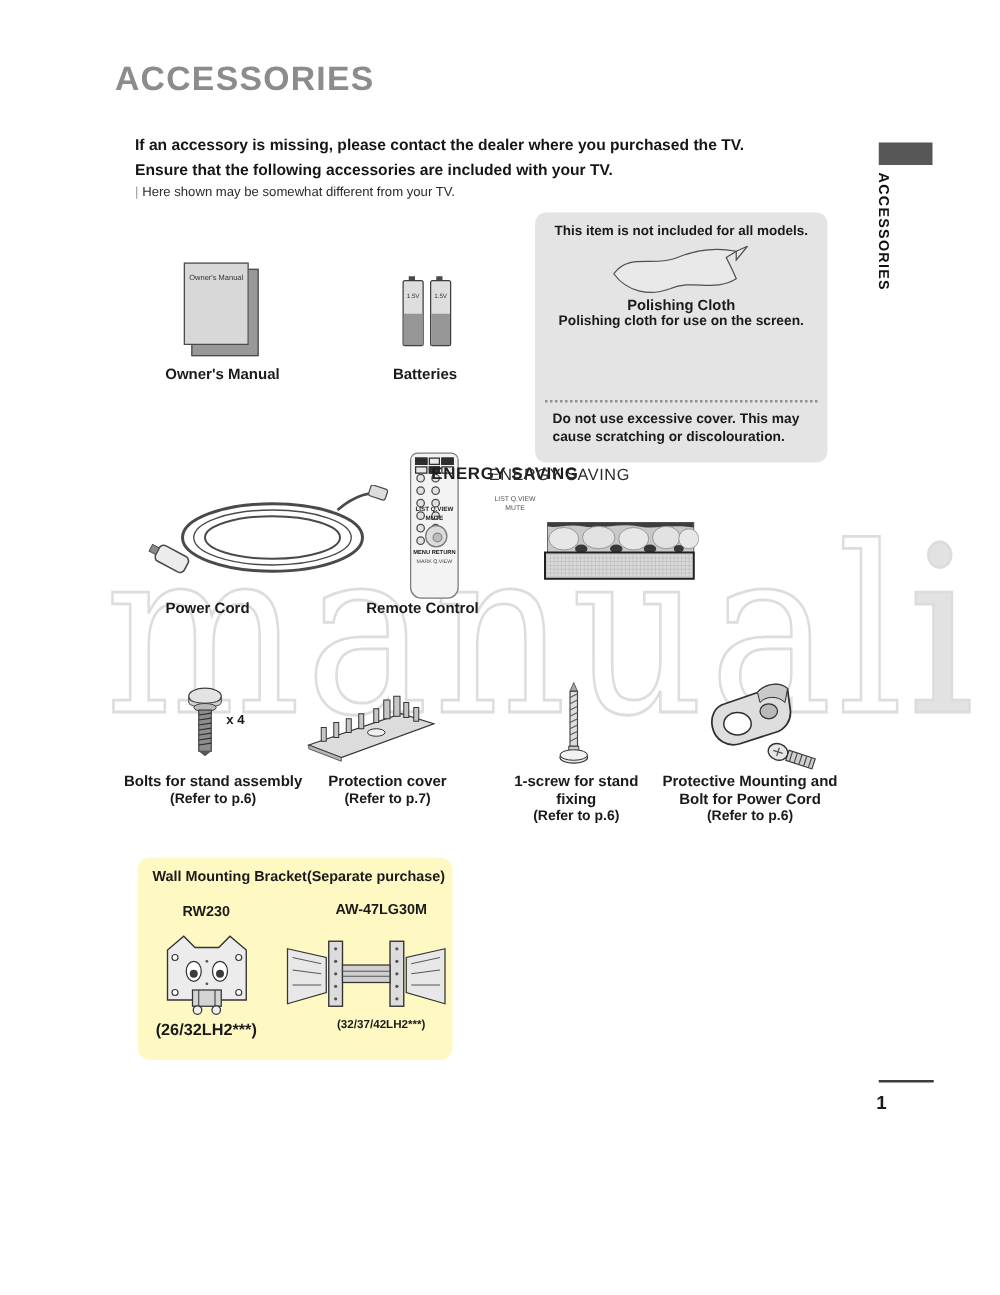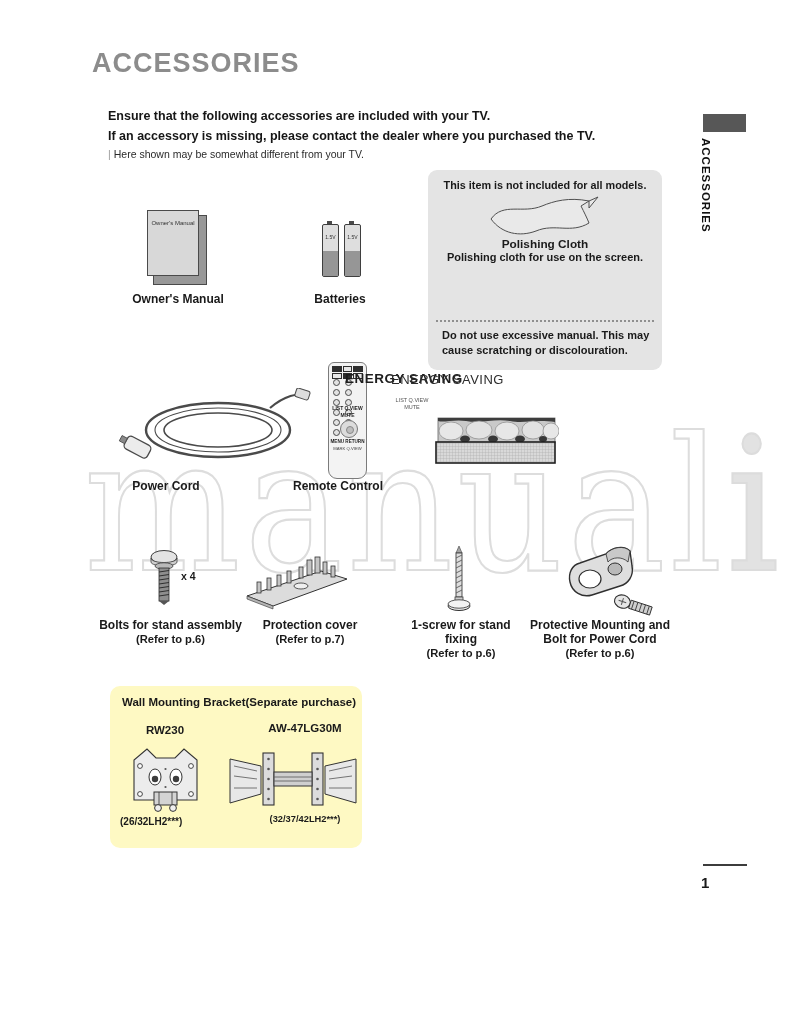--- a/index.html
+++ b/index.html
@@ -93,57 +93,57 @@
   .lab-screw{left:395px;top:618px;width:132px;}
   .lab-bracket{left:530px;top:618px;width:140px;}
 
   
   .wall-box{left:110px;top:686px;width:252px;height:162px;background:#fef9c3;border-radius:10px;}
   .wall-title{left:12px;top:10px;font-size:11.5px;font-weight:700;}
   .wm-name1{left:20px;top:38px;width:70px;text-align:center;font-size:11.5px;font-weight:700;}
   .wm-name2{left:140px;top:36px;width:110px;text-align:center;font-size:11.5px;font-weight:700;}
   .rw-svg{left:18px;top:58px;}
   .aw-svg{left:118px;top:64px;}
-  .wm-compat1{left:10px;top:130px;width:90px;text-align:left;font-size:10px;font-weight:700;}
+  .wm-compat1{left:10px;top:130px;width:90px;text-align:center;font-size:13px;font-weight:700;}
   .wm-compat2{left:138px;top:128px;width:114px;text-align:center;font-size:9.3px;font-weight:700;}
 
   
   .foot-line{left:703px;top:864px;width:44px;height:2px;background:#3c3c3c;}
   .foot-num{left:701px;top:874px;font-size:15px;font-weight:700;}
 </style>
 </head>
 <body>
 
 <div class="page">
 
   <div class="watermark"><span>manual</span><span class="wm-i">i</span></div>
 
   <div class="abs title z1">ACCESSORIES</div>
   <div class="abs intro z1">
+    <div>If an accessory is missing, please contact the dealer where you purchased the TV.</div>
     <div>Ensure that the following accessories are included with your TV.</div>
-    <div>If an accessory is missing, please contact the dealer where you purchased the TV.</div>
   </div>
   <div class="abs intro-note z1">
     <span class="bar">|</span><span>Here shown may be somewhat different from your TV.</span>
   </div>
 
   <div class="abs side-tab z1"></div>
   <div class="abs side-label z1">ACCESSORIES</div>
 
   <div class="abs polish-box z1">
     <div class="abs polish-header">This item is not included for all models.</div>
     <svg class="abs cloth-svg" width="120" height="44" viewBox="0 0 120 44">
       <path d="M6,25 C18,8 38,20 57,12 C69,7 84,3 104,7 L96,12 C99,18 102,24 104,29 C86,40 70,29 51,37 C35,43 17,40 6,25 Z" fill="#e9e9e9" stroke="#4f4f4f" stroke-width="1"></path>
       <path d="M104,7 L113,3 L104,14 Z" fill="#e9e9e9" stroke="#4f4f4f" stroke-width="1"></path>
     </svg>
     <div class="abs polish-name">Polishing Cloth</div>
     <div class="abs polish-desc">Polishing cloth for use on the screen.</div>
     <div class="abs polish-sep"></div>
     <div class="abs polish-warn">
-      <div>Do not use excessive manual. This may</div>
+      <div>Do not use excessive cover. This may</div>
       <div>cause scratching or discolouration.</div>
     </div>
   </div>
 
   <div class="abs book z1">
     <div class="edge"></div>
     <div class="cover">
       <span>Owner's Manual</span>
     </div>
   </div>

